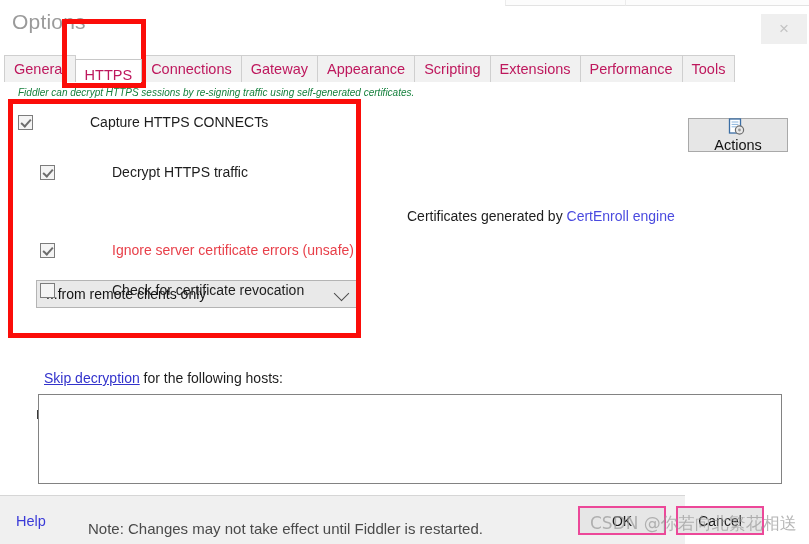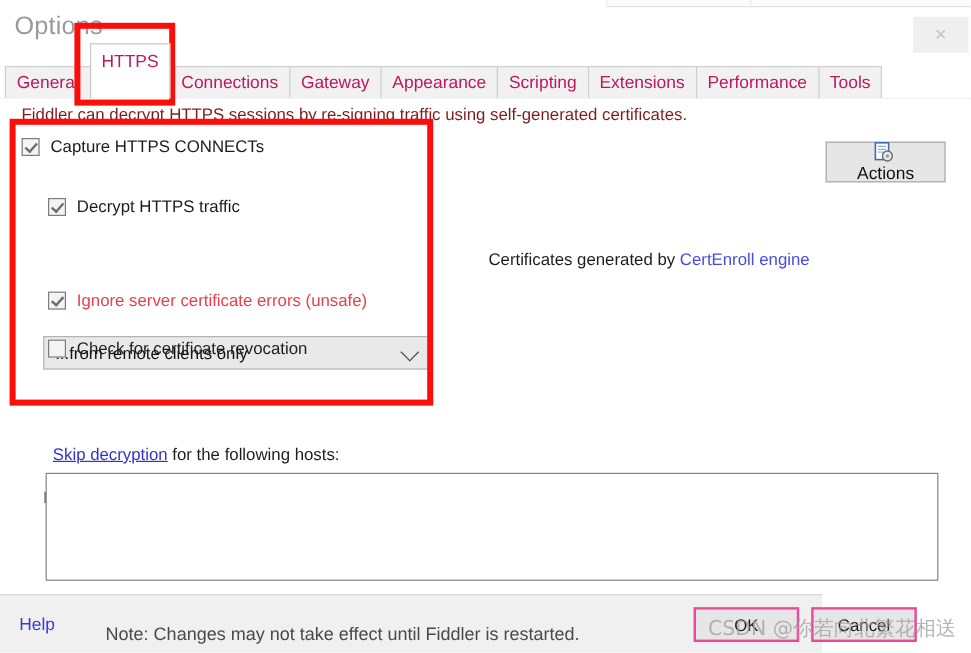--- a/index.html
+++ b/index.html
@@ -62,39 +62,40 @@
     color: #be185d;
     background: #f1f1f1;
     border: 1px solid #cfcfcf;
     border-bottom: none;
     margin-right: -1px;
     box-sizing: border-box;
     white-space: nowrap;
   }
   .tab.active {
     background: #ffffff;
-    height: 46px;
+    height: 23px;
     line-height: 30px;
     border-color: #c8c8c8;
     position: relative;
     z-index: 3;
   }
 
   
   .panel {
     position: absolute; left: 0; top: 82px; width: 809px; height: 413px;
     background: #ffffff;
   }
   .desc {
     position: absolute; left: 18px; top: 5px;
-    font-size: 14px; color: #7f1d1d;
+    font-size: 10px; color: #15803d;
     white-space: nowrap;
-  }
-
-  .cb-row { position: absolute; display: flex; align-items: center; }
+    font-style: italic;
+  }
+
+  .cb-row { position: absolute; display: flex; align-items: center; gap: 48px; }
   .cbox {
     width: 15px; height: 15px;
     border: 1px solid #7c7c7c;
     background: #f4f4f4;
     box-sizing: border-box;
     display: inline-block;
     position: relative;
     flex: 0 0 auto;
   }
   .cbox.checked::after {

